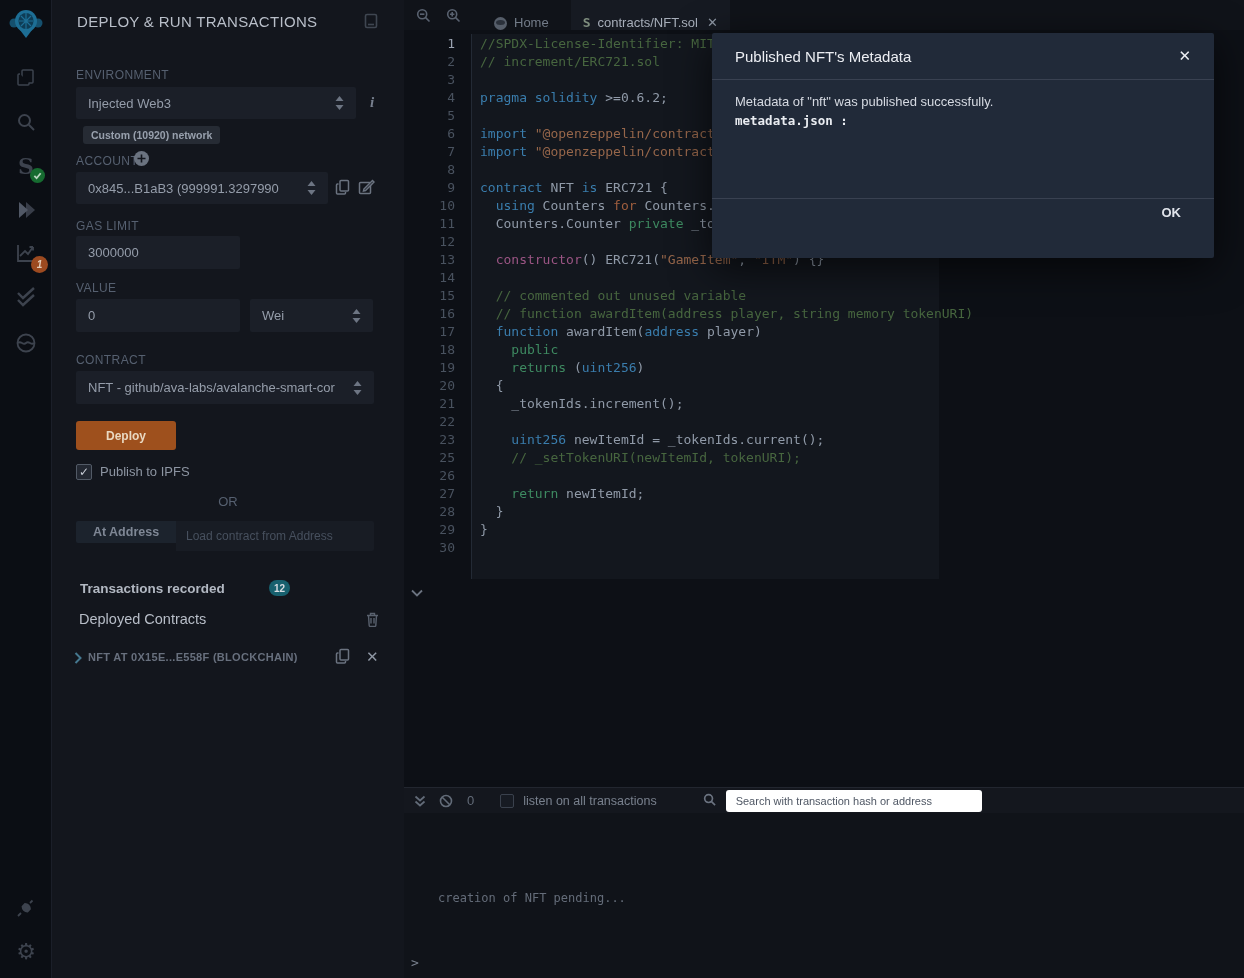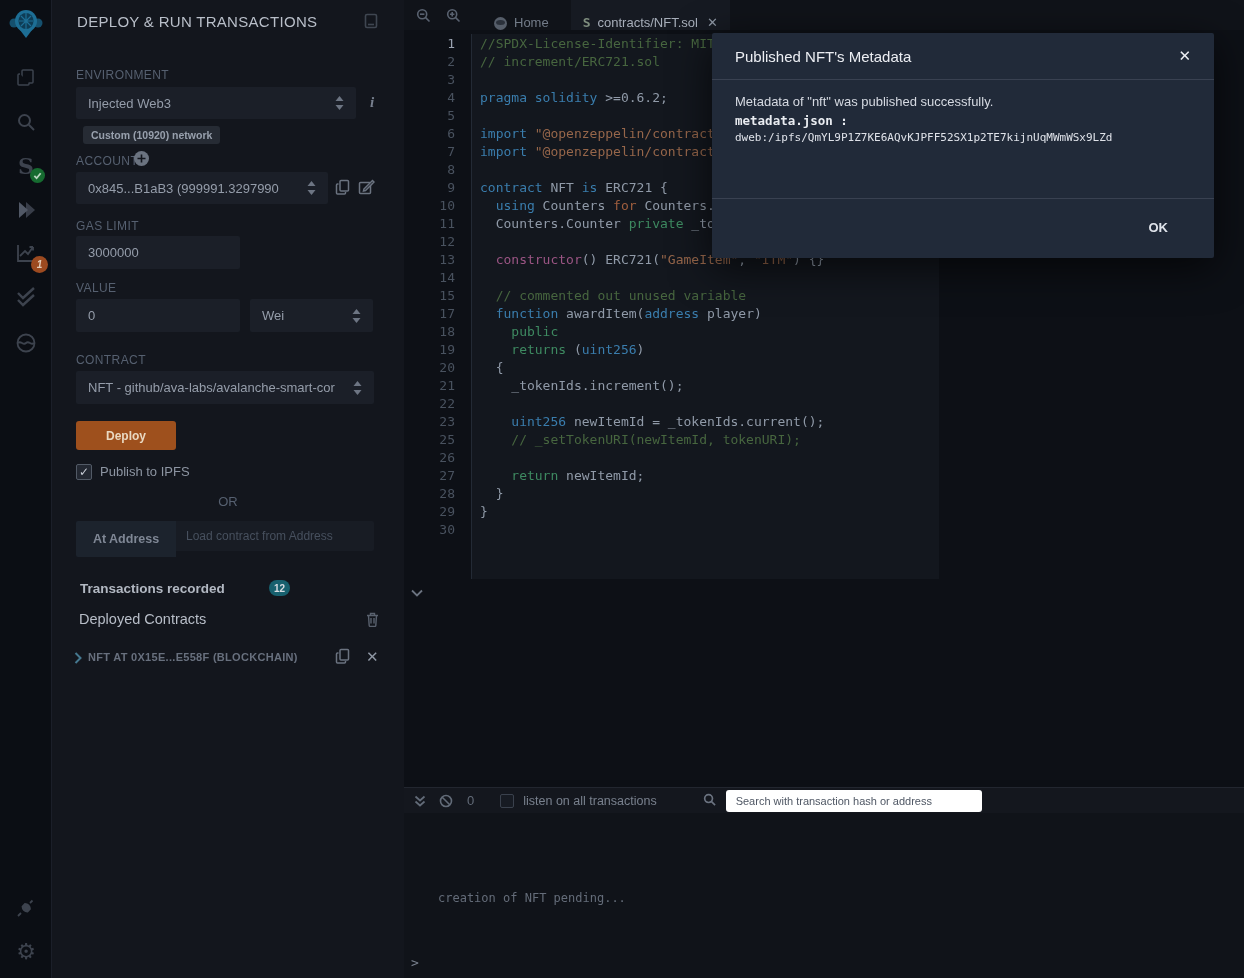--- a/index.html
+++ b/index.html
@@ -25,21 +25,21 @@
   .sel, .inp { position:absolute; background:#1b1f28; border-radius:2px; color:#959daa; font-size:13px; display:flex; align-items:center; padding:0 12px; border:none; font-family:"Liberation Sans","DejaVu Sans",sans-serif; }
   .sel .sel-text { flex:1; white-space:nowrap; overflow:hidden; }
   .stepper { width:9px; color:#6d7583; flex:none; margin-left:6px; }
   .net-badge { position:absolute; left:31px; top:126px; height:18px; background:#262b34; border-radius:3px; color:#98a0ad; font-size:10.5px; font-weight:bold; display:flex; align-items:center; padding:0 8px; }
   .mini-icon { position:absolute; color:#6b7380; }
   .info-i { font-family:"Liberation Serif",serif; font-style:italic; font-weight:bold; font-size:15px; color:#78808f; }
   .deploy-btn { position:absolute; left:24px; top:421px; width:100px; height:29px; background:#9e501d; border:none; border-radius:3px; color:#e9d8c1; font-size:12px; font-weight:bold; cursor:pointer; }
   .chk { position:absolute; width:16px; height:16px; background:#232832; border:1px solid #5a московs626e; border:1px solid #525a66; border-radius:2px; color:#c9ced7; font-size:12px; line-height:14px; text-align:center; }
   .chk-label { position:absolute; font-size:13px; color:#8d95a2; }
   .or-label { position:absolute; left:0; right:0; top:494px; text-align:center; color:#566070; font-size:13px; }
-  .ataddr-btn { position:absolute; left:24px; top:521px; width:100px; height:36px; background:#1c232d; border:none; border-radius:2px 0 0 2px; color:#7f8795; font-size:12.5px; font-weight:bold; cursor:pointer; }
+  .ataddr-btn { position:absolute; left:24px; top:521px; width:100px; height:22px; background:#1c232d; border:none; border-radius:2px 0 0 2px; color:#7f8795; font-size:12.5px; font-weight:bold; cursor:pointer; }
   .ataddr-inp { position:absolute; left:124px; top:521px; width:198px; height:30px; background:#181c24; border:none; border-radius:0 2px 2px 0; color:#8b93a0; font-size:12px; padding:0 10px; }
   .ataddr-inp::placeholder { color:#47505e; }
   .inp::placeholder { color:#47505e; }
   .tx-label { position:absolute; left:28px; top:581px; font-size:13.5px; font-weight:bold; color:#b2b8c2; }
   .tx-badge { position:absolute; left:217px; top:580px; min-width:20px; height:16px; border-radius:8px; background:#17606e; color:#d6dbe1; font-size:10px; font-weight:bold; display:flex; align-items:center; justify-content:center; padding:0 5px; }
   .dep-label { position:absolute; left:27px; top:611px; font-size:14.5px; color:#b8bec8; }
   .dep-item-label { position:absolute; left:36px; top:651px; font-size:11px; letter-spacing:.3px; color:#68707e; font-weight:bold; }
 
   
   .main { position:absolute; left:404px; top:0; right:0; bottom:0; background:#0d1016; }
@@ -78,21 +78,21 @@
 
   
   .modal { position:absolute; left:712px; top:33px; width:502px; height:225px; background:#212a39; border-radius:2px; box-shadow:0 10px 40px rgba(0,0,0,.65); z-index:10; }
   .modal-header { height:47px; border-bottom:1px solid #394151; display:flex; align-items:center; padding:0 23px; }
   .modal-title { font-size:15px; color:#eceef3; flex:1; }
   .modal-close { color:#eceef3; font-size:15px; font-weight:bold; cursor:pointer; }
   .modal-body { height:119px; border-bottom:1px solid #394151; padding:13px 23px; }
   .modal-msg { font-size:13px; color:#d6dae2; line-height:18px; }
   .modal-file { font-family:"DejaVu Sans Mono","Liberation Mono",monospace; font-size:12.5px; font-weight:bold; color:#e9ecf1; margin-top:2px; }
   .modal-url { font-family:"DejaVu Sans Mono","Liberation Mono",monospace; font-size:11px; color:#dfe2e9; margin-top:3px; }
-  .modal-footer { height:57px; display:flex; align-items:center; justify-content:flex-end; padding:0 36px; }
+  .modal-footer { height:57px; display:flex; align-items:flex-start; justify-content:flex-end; padding:0 23px; }
   .ok-btn { background:transparent; border:none; color:#dfe3ea; font-size:13px; font-weight:bold; cursor:pointer; padding:6px 10px; }
 </style>
 </head>
 <body>
 
 <div class="app">
 
   <div class="iconbar">
     <div class="remix-logo-wrap">
       <svg width="40" height="38" viewBox="0 0 40 38">
@@ -355,20 +355,24 @@
           </div>
           <div class="line">
             <div class="ln">14</div>
             <div class="lc"></div>
           </div>
           <div class="line">
             <div class="ln">15</div>
             <div class="lc"><span class="tok-c">  // commented out unused variable</span></div>
           </div>
           <div class="line">
+            <div class="ln">16</div>
+            <div class="lc"><span class="tok-c">  // function awardItem(address player, string memory tokenURI)</span></div>
+          </div>
+          <div class="line">
             <div class="ln">17</div>
             <div class="lc"><span class="tok-p">  </span><span class="tok-k">function</span><span class="tok-p"> awardItem(</span><span class="tok-k">address</span><span class="tok-p"> player)</span></div>
           </div>
           <div class="line">
             <div class="ln">18</div>
             <div class="lc"><span class="tok-p">    </span><span class="tok-g">public</span></div>
           </div>
           <div class="line">
             <div class="ln">19</div>
             <div class="lc"><span class="tok-p">    </span><span class="tok-g">returns</span><span class="tok-p"> (</span><span class="tok-k">uint256</span><span class="tok-p">)</span></div>
@@ -450,20 +454,19 @@
   </div>
 
   <div class="modal">
     <div class="modal-header">
       <span class="modal-title">Published NFT's Metadata</span>
       <span class="modal-close">✕</span>
     </div>
     <div class="modal-body">
       <div class="modal-msg">Metadata of "nft" was published successfully.</div>
       <div class="modal-file">metadata.json :</div>
-      <div class="modal-url">dweb:/ipfs/QmYL9P1Z7KE6AQvKJPFF52SX1p2TE7kijnUqMWmWSx9LZd</div>
     </div>
     <div class="modal-footer">
       <button class="ok-btn">OK</button>
     </div>
   </div>
 
 </div>
 
 </body></html>

